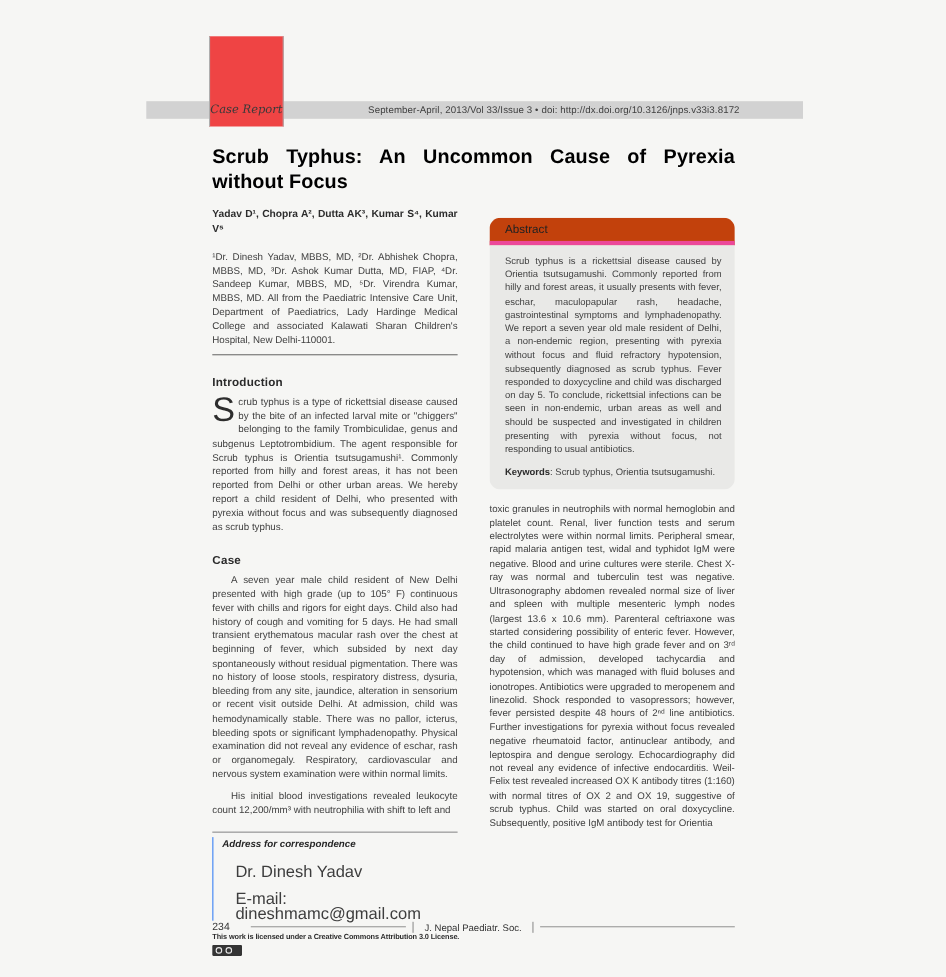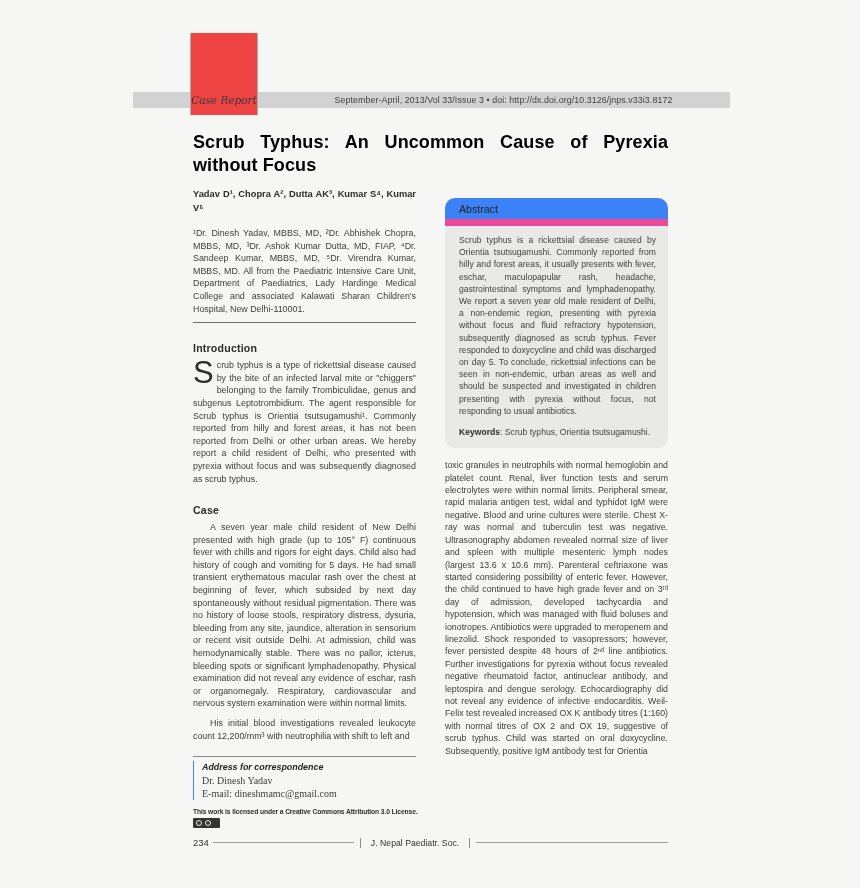--- a/index.html
+++ b/index.html
@@ -60,22 +60,22 @@
   .dropcap{
     float:left;font-size:31px;line-height:25px;
     padding:1px 3px 0 0;color:#2d2d2d;
   }
   .indent{text-indent:17px;}
   .para-gap{margin-top:7px;}
 
   
   .abstract-box{border-radius:10px;overflow:hidden;}
   .abstract-head{
-    background:#3b82f6;padding:5px 12px 4px 14px;
-    font-size:10.6px;color:#222;border-bottom:7px solid #ec4899;
+    background:#c2410c;padding:5px 12px 4px 14px;
+    font-size:10.6px;color:#222;border-bottom:4px solid #ec4899;
   }
   .abstract-body{
     background:#e9e9e7;padding:8px 12px 10px 14px;
   }
   .abstract-text{font-size:8.6px;line-height:12.2px;text-align:justify;color:#424242;margin:0;}
   .keywords{margin:9px 0 0 0;font-size:8.6px;line-height:12.2px;color:#424242;}
   .keywords b{color:#2c2c2c;text-align:right;}
 
   .right-body{margin-top:11px;font-size:8.8px;line-height:12.4px;}
 
@@ -87,42 +87,42 @@
   }
   .cite-heading{font-size:8.8px;font-weight:700;color:#262626;margin:0 0 2px 0;}
   .cite-text{font-size:8.8px;line-height:12px;color:#3d3d3d;margin:0;text-align:left;}
 
   
   .addr-block{
     margin-top:14px;border-top:1px solid #8d8d8d;padding-top:4px;
   }
   .addr-inner{border-left:1px solid #3b82f6;padding-left:8px;}
   .addr-heading{font-size:8.9px;font-weight:700;font-style:italic;color:#252525;line-height:13px;margin:0;}
-  .addr-line{font-size:10px;line-height:13px;color:#3d3d3d;margin:0;font-family:Liberation Serif, serif;}
+  .addr-line{font-size:15px;line-height:13px;color:#3d3d3d;margin:12px;}
 
   .license{
     margin-top:8px;font-size:6.7px;font-weight:700;color:#2d2d2d;
     white-space:nowrap;letter-spacing:-0.1px;
   }
   .cc-badge{
     margin-top:3px;width:27px;height:10px;background:#343434;
     border-radius:1px;display:flex;align-items:center;gap:3px;
     padding:0 3px;box-sizing:border-box;
   }
   .cc-circle{
     width:6px;height:6px;border:1px solid #e8e8e8;border-radius:50%;
     box-sizing:border-box;
   }
 
   
   .footer{
     position:absolute;left:193px;top:837px;width:475px;
     display:flex;align-items:center;
   }
-  .footer .pageno{font-size:9.5px;color:#333;margin-right:4px;}
+  .footer .pageno{font-size:9.5px;color:#333;margin-right:19px;}
   .footer .rule{height:1px;background:#9a9a9a;}
   .footer .rule-a{width:141px;}
   .footer .rule-b{flex:1;}
   .footer .tick{width:1px;height:10px;background:#8f8f8f;margin:0 6px;}
   .footer .journal{font-size:8.7px;color:#333;padding:0 4px;}
 </style>
 </head>
 <body>
 
 <div class="page">

